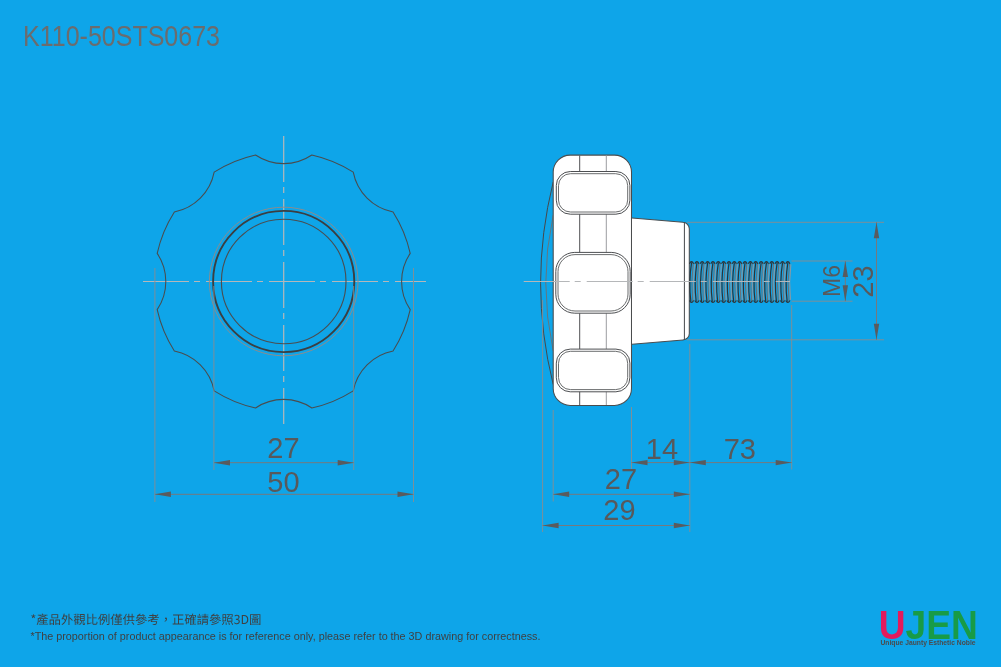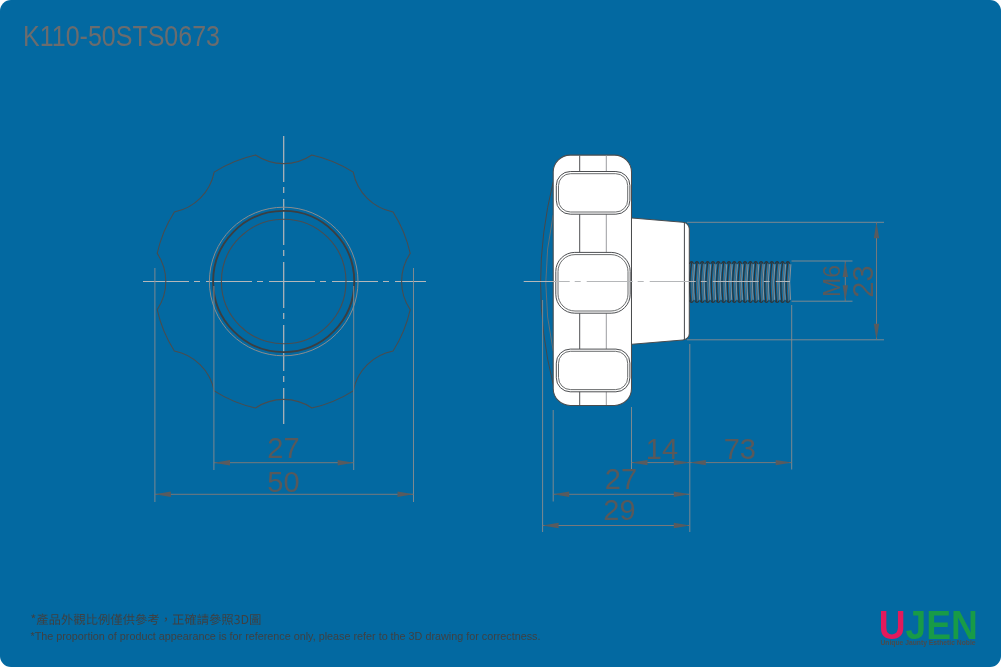--- a/index.html
+++ b/index.html
@@ -1,17 +1,17 @@
 <!DOCTYPE html>
 <html><head>
 <meta charset="utf-8">
 <style>
   html,body { margin:0; padding:0; background:#ffffff; }
-  .page { position:relative; width:1001px; height:667px; background:#0369a1;
-          font-family:"Liberation Sans", sans-serif; overflow:hidden;border-radius:11px; }
+  .page { position:relative; width:1001px; height:667px; background:#0ea5e9;
+          font-family:"Liberation Sans", sans-serif; overflow:hidden; }
   svg text { font-family:"Liberation Sans", sans-serif; }
 </style>
 </head>
 <body>
 <div class="page">
 <svg width="1001" height="667" viewBox="0 0 1001 667">
 
   <text x="23" y="45.5" font-size="30" fill="#6b6c6e" textLength="197" lengthAdjust="spacingAndGlyphs">K110-50STS0673</text>
 
   <line x1="283.7" y1="136" x2="283.7" y2="424" stroke="#b5b7b9" stroke-width="1.2" stroke-dasharray="46 5 6 6"></line>

